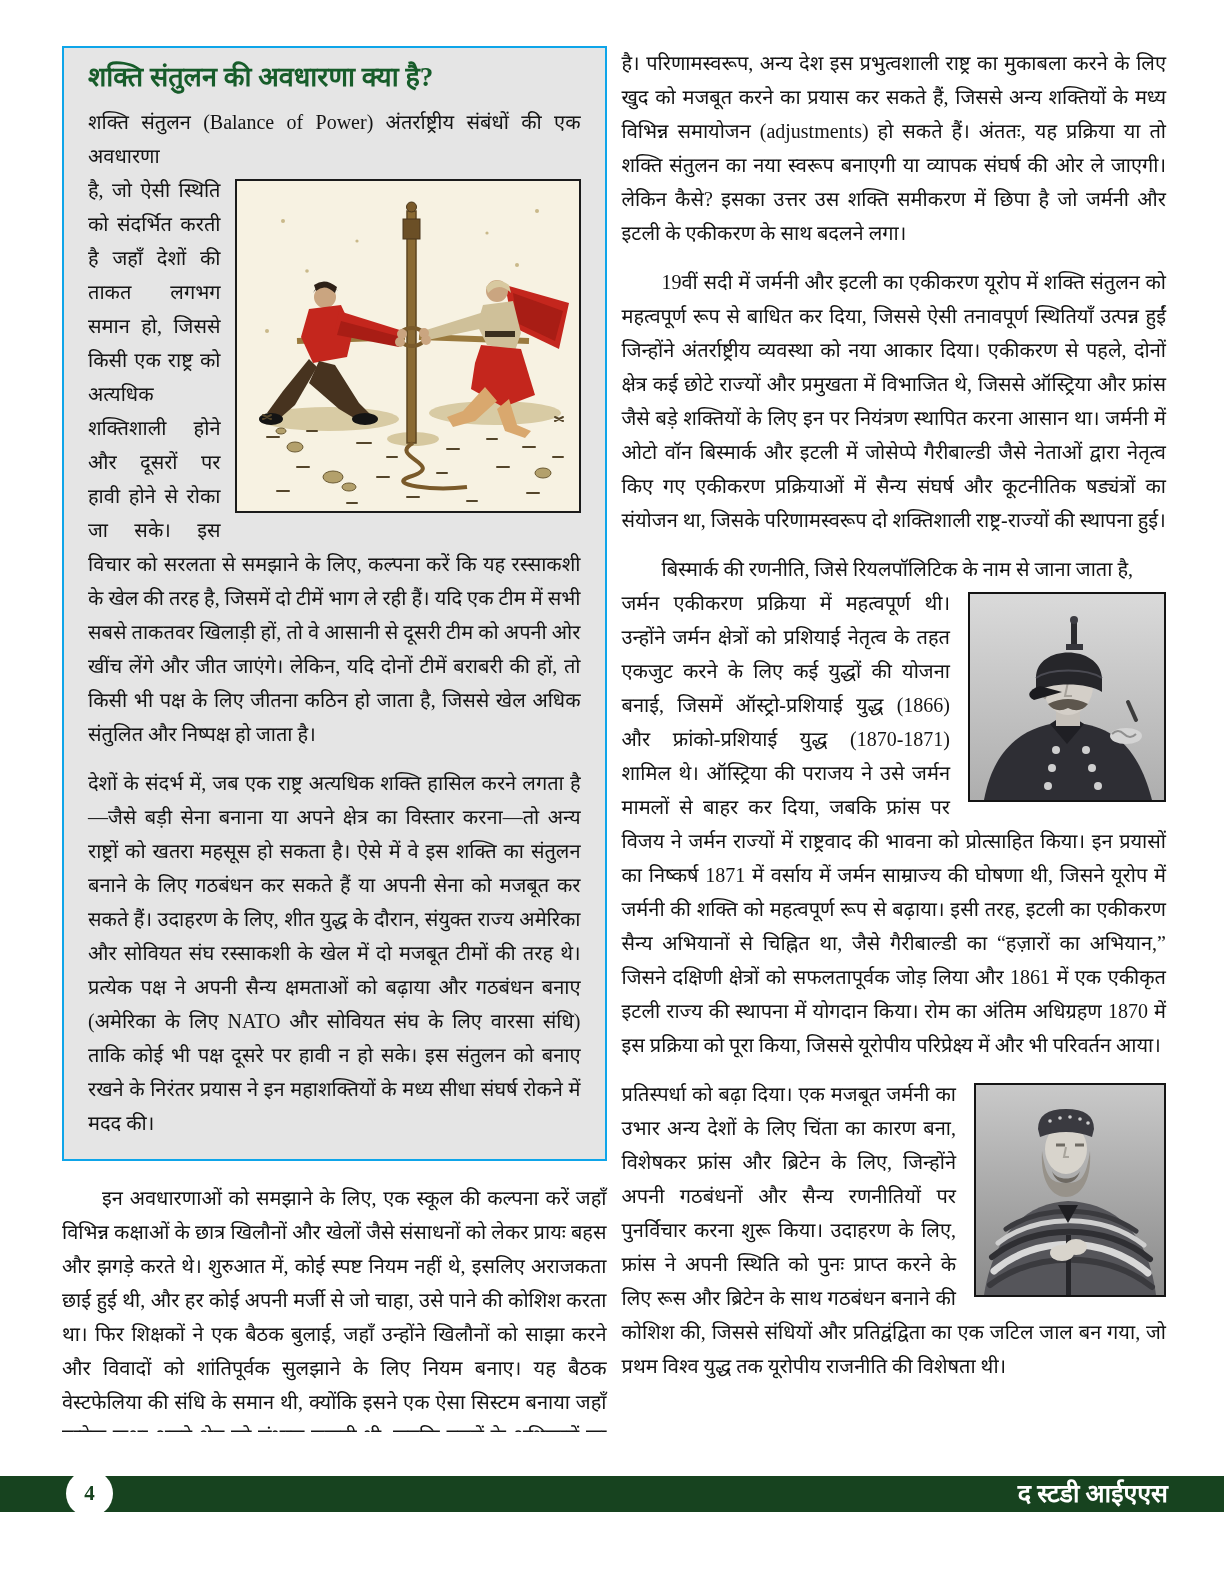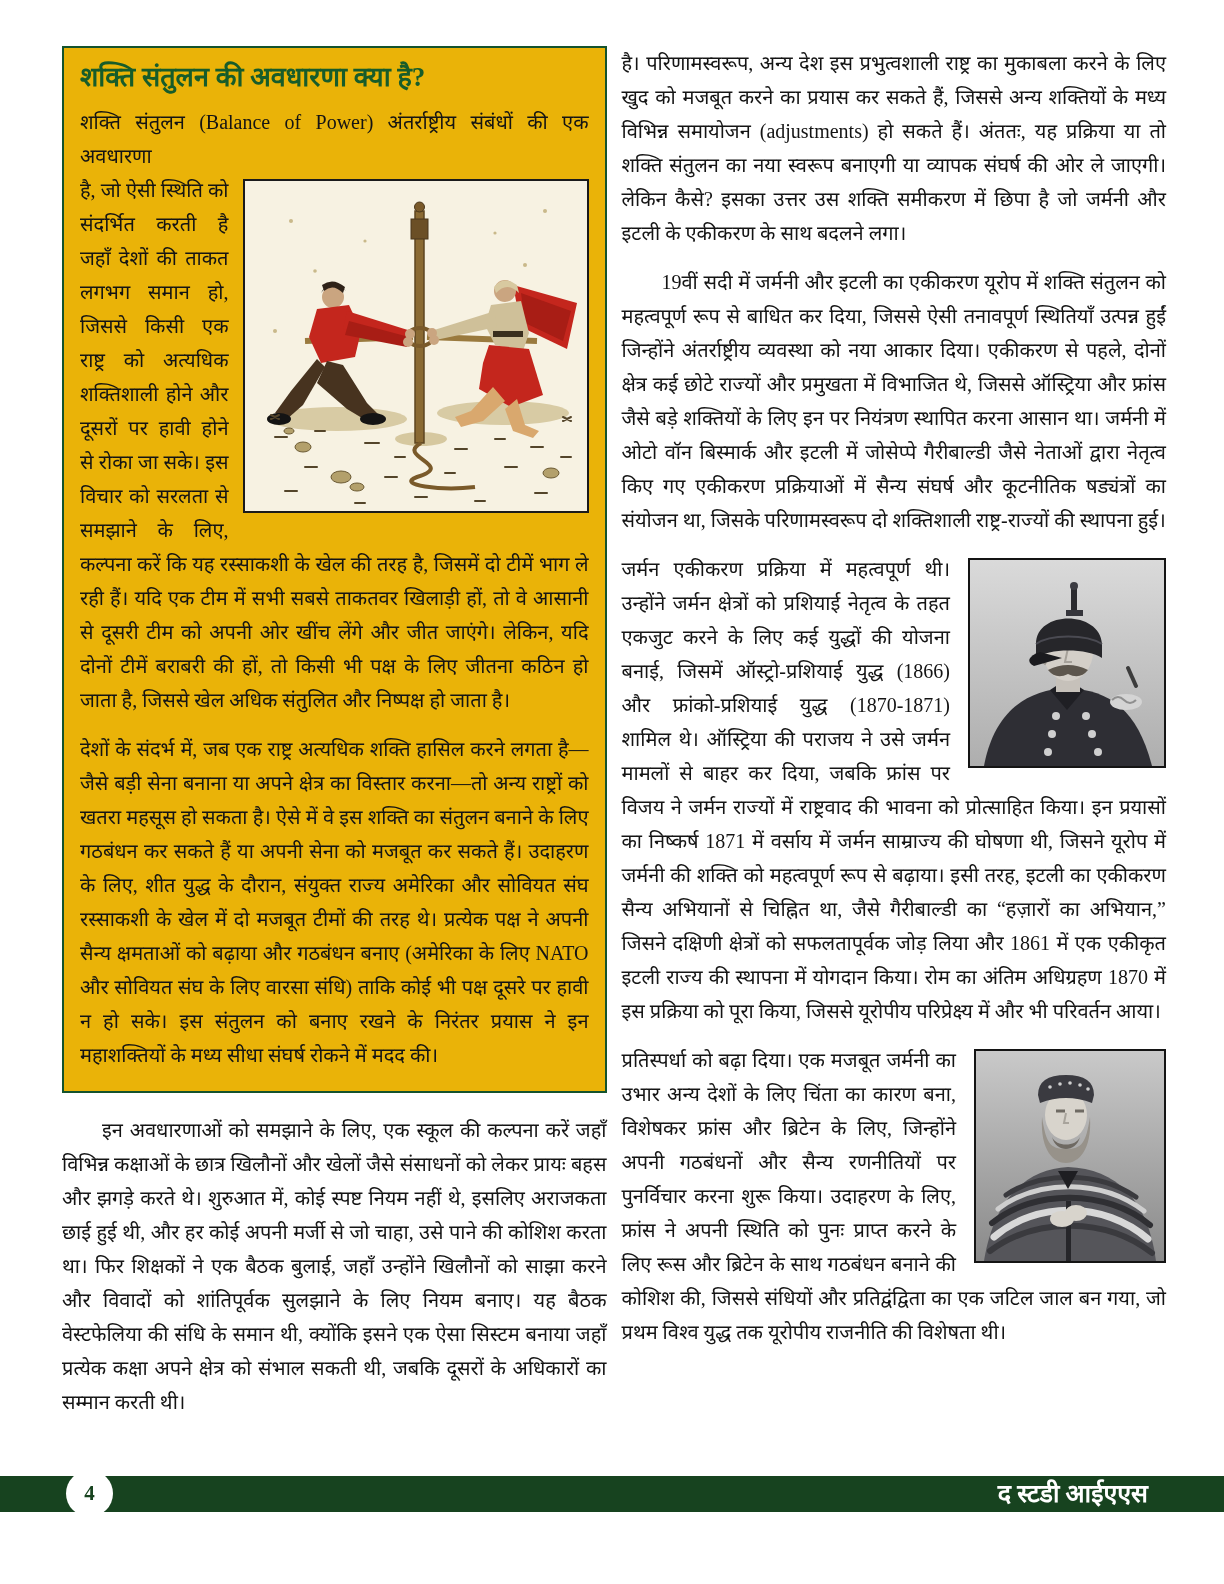--- a/index.html
+++ b/index.html
@@ -12,43 +12,43 @@
     padding:46px 58px 0 62px;height:1432px;overflow:hidden;
   }
   .col{flex:1;font-size:20px;line-height:1.7;color:#141414;text-align:justify;}
   .col p{margin:0 0 15px;}
   p.lead{margin-bottom:0;}
   .indent{text-indent:40px;}
   b{font-weight:normal;}
 
   
   .concept-box{
-    border:2px solid #14532d;background:#eab308;
-    padding:10px 16px 4px;margin-bottom:20px;
+    border:2px solid #0ea5e9;background:#e5e5e5;
+    padding:10px 24px 4px;margin-bottom:20px;
   }
   .box-title{
     color:#175c2a;font-size:27px;font-weight:bold;line-height:1.3;
     margin:2px 0 10px;text-align:left;text-indent:0;
   }
   .illust{
     float:right;width:342px;height:330px;border:2px solid #1b1b1b;
     margin:6px 0 10px 14px;background:#f7f2e2;
   }
   .illust svg{display:block;width:100%;height:100%;}
 
   
   .portrait{float:right;border:2px solid #141414;margin:6px 0 10px 18px;background:#cfcfcf;}
   .portrait svg{display:block;}
   .bismarck{width:194px;height:206px;}
   .garibaldi{width:188px;height:210px;}
 
   
   .footer{position:absolute;left:0;right:0;bottom:72px;height:36px;background:#17431f;}
   .brand{
-    position:absolute;right:76px;top:0;height:36px;line-height:36px;
+    position:absolute;right:56px;top:0;height:36px;line-height:36px;
     color:#ffffff;font-weight:bold;font-size:25px;
     font-family:"Liberation Serif","DejaVu Serif",serif;
   }
   .badge{
     position:absolute;left:66px;top:-6px;width:47px;height:47px;border-radius:50%;
     background:#ffffff;text-align:center;line-height:47px;
     color:#17431f;font-weight:bold;font-size:21px;
   }
 </style>
 </head>
@@ -164,20 +164,21 @@
       <p class="indent">इन अवधारणाओं को समझाने के लिए, एक स्कूल की कल्पना करें जहाँ विभिन्न कक्षाओं के छात्र <b>खिलौनों</b> और <b>खेलों</b> जैसे संसाधनों को लेकर प्रायः बहस और झगड़े करते थे। शुरुआत में, <b>कोई स्पष्ट नियम नहीं थे</b>, इसलिए अराजकता छाई हुई थी, और हर कोई अपनी मर्जी से जो चाहा, उसे पाने की कोशिश करता था। फिर शिक्षकों ने एक बैठक बुलाई, जहाँ उन्होंने खिलौनों को साझा करने और विवादों को शांतिपूर्वक सुलझाने के लिए नियम बनाए। यह बैठक <b>वेस्टफेलिया की संधि</b> के समान थी, क्योंकि इसने एक ऐसा सिस्टम बनाया जहाँ प्रत्येक कक्षा अपने क्षेत्र को संभाल सकती थी, जबकि दूसरों के अधिकारों का सम्मान करती थी।</p>
 
     </div>
 
     <div class="col">
 
       <p>है। परिणामस्वरूप, अन्य देश इस प्रभुत्वशाली राष्ट्र का मुकाबला करने के लिए खुद को मजबूत करने का प्रयास कर सकते हैं, जिससे अन्य शक्तियों के मध्य विभिन्न समायोजन (adjustments) हो सकते हैं। अंततः, यह प्रक्रिया या तो शक्ति संतुलन का नया स्वरूप बनाएगी या व्यापक संघर्ष की ओर ले जाएगी। लेकिन कैसे? इसका उत्तर उस शक्ति समीकरण में छिपा है जो <b>जर्मनी</b> और <b>इटली</b> के एकीकरण के साथ बदलने लगा।</p>
 
       <p class="indent"><b>19वीं सदी में जर्मनी और इटली का एकीकरण</b> यूरोप में <b>शक्ति संतुलन</b> को महत्वपूर्ण रूप से बाधित कर दिया, जिससे ऐसी तनावपूर्ण स्थितियाँ उत्पन्न हुईं जिन्होंने अंतर्राष्ट्रीय व्यवस्था को नया आकार दिया। एकीकरण से पहले, दोनों क्षेत्र कई छोटे राज्यों और प्रमुखता में विभाजित थे, जिससे <b>ऑस्ट्रिया</b> और <b>फ्रांस</b> जैसे बड़े शक्तियों के लिए इन पर नियंत्रण स्थापित करना आसान था। <b>जर्मनी में ओटो वॉन बिस्मार्क और इटली में जोसेप्पे गैरीबाल्डी</b> जैसे नेताओं द्वारा नेतृत्व किए गए एकीकरण प्रक्रियाओं में <b>सैन्य संघर्ष और कूटनीतिक</b> षड्यंत्रों का संयोजन था, जिसके परिणामस्वरूप दो शक्तिशाली राष्ट्र-राज्यों की स्थापना हुई।</p>
 
+      <p class="lead indent">बिस्मार्क की रणनीति, जिसे <b>रियलपॉलिटिक</b> के नाम से जाना जाता है,</p>
 
       <div class="portrait bismarck">
         <svg viewBox="0 0 194 206" width="194" height="206">
           <defs>
             <linearGradient id="bg1" x1="0" y1="0" x2="0" y2="1">
               <stop offset="0" stop-color="#dadada"></stop>
                 <stop offset="1" stop-color="#aeaeae"></stop>
             </linearGradient>
           </defs>
           <rect width="194" height="206" fill="url(#bg1)"></rect>

